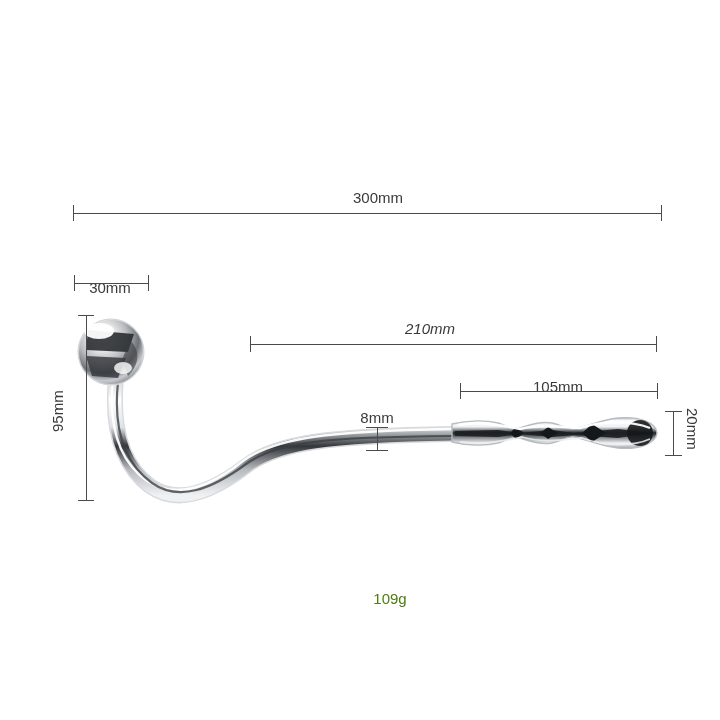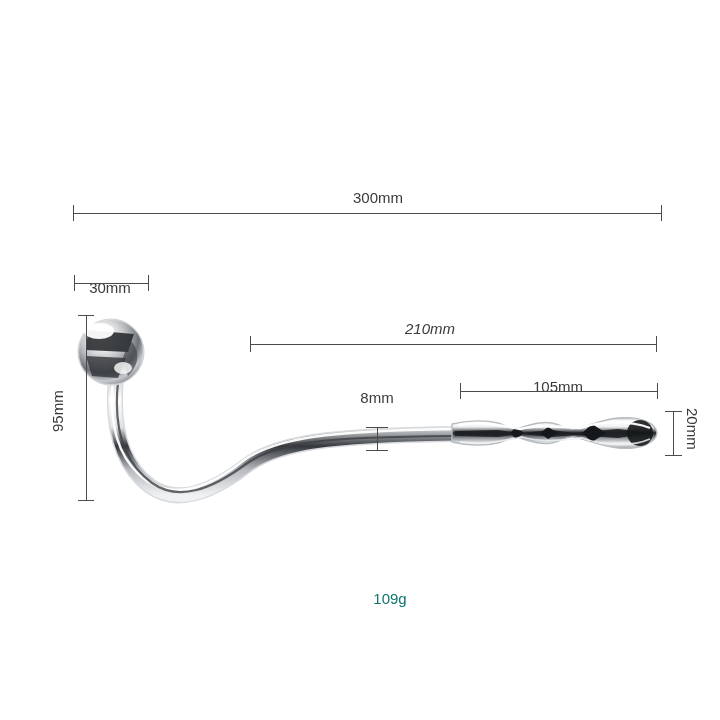--- a/index.html
+++ b/index.html
@@ -52,21 +52,21 @@
     background: #4a4a4a;
   }
   .tick-h {
     position: absolute;
     height: 1px;
     background: #4a4a4a;
   }
 
   .weight-label {
     position: absolute;
-    color: #0f766e;
+    color: #4d7c0f;
     font-size: 15px;
     transform: translateX(-50%);
     white-space: nowrap;
   }
 
   svg.product {
     position: absolute;
     left: 0;
     top: 0;
     width: 720px;
@@ -217,21 +217,21 @@
   </div>
 
   <div>
     <div class="dim-label center" style="left:558px; top:368px;margin-top:11px;">105mm</div>
     <div class="hline" style="left:460px; top:391px; width:197px;"></div>
     <div class="tick-v" style="left:460px; top:383px; height:16px;"></div>
     <div class="tick-v" style="left:657px; top:383px; height:16px;"></div>
   </div>
 
   <div>
-    <div class="dim-label center" style="left:377px; top:390px;text-align:right;">8mm</div>
+    <div class="dim-label center" style="left:377px; top:410px;text-align:right;">8mm</div>
     <div class="vline" style="left:377px; top:427px; height:23px;"></div>
     <div class="tick-h" style="left:366px; top:427px; width:22px;"></div>
     <div class="tick-h" style="left:366px; top:450px; width:22px;"></div>
   </div>
 
   <div>
     <div class="dim-label rot-cw" style="left:700px; top:408px;">20mm</div>
     <div class="vline" style="left:673px; top:411px; height:44px;"></div>
     <div class="tick-h" style="left:665px; top:411px; width:17px;"></div>
     <div class="tick-h" style="left:665px; top:455px; width:17px;"></div>

